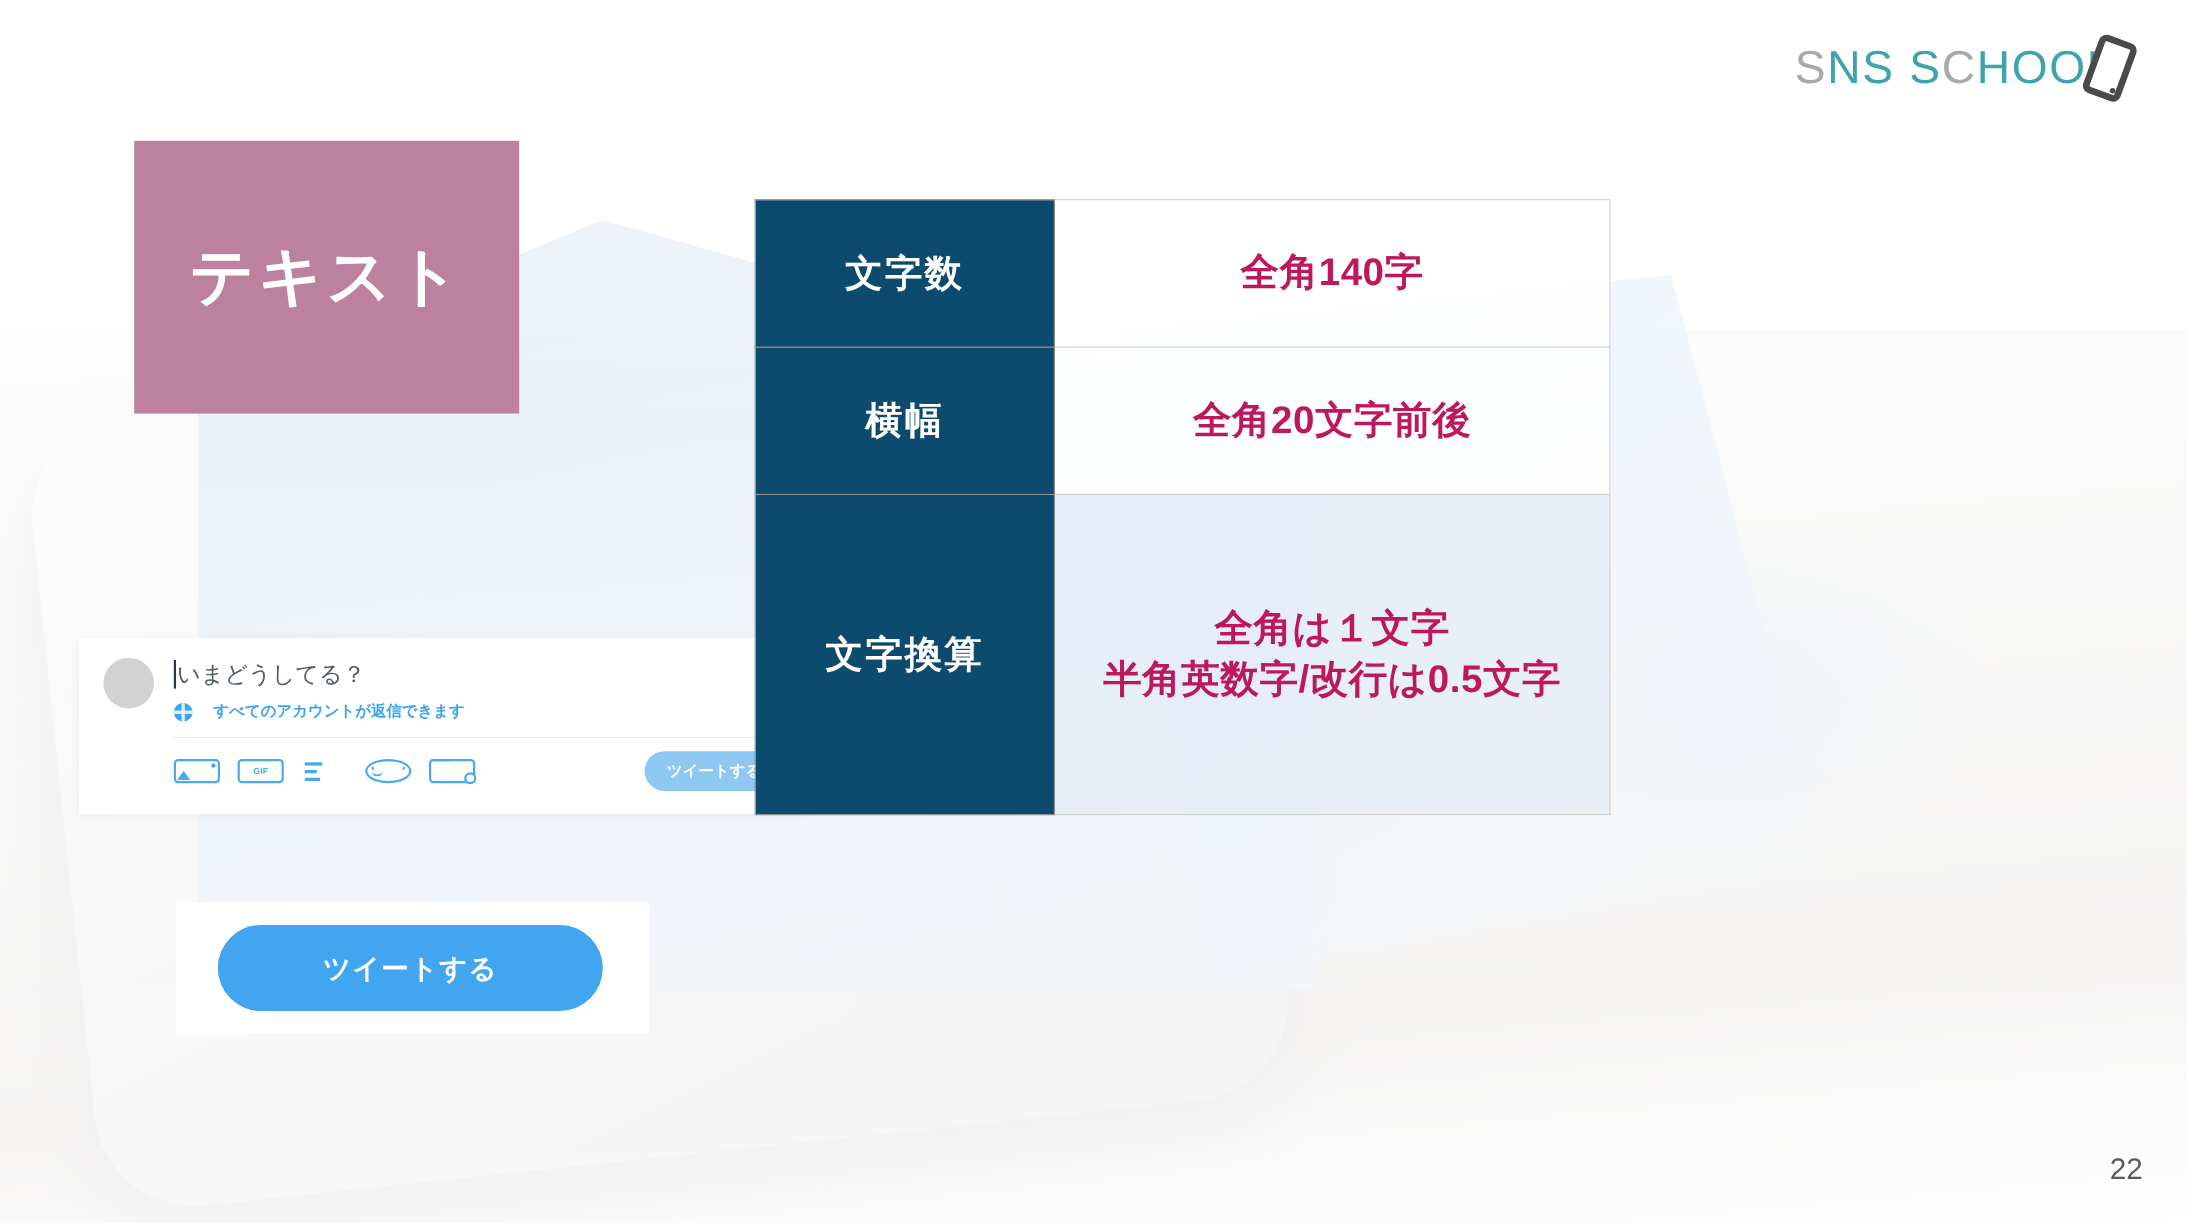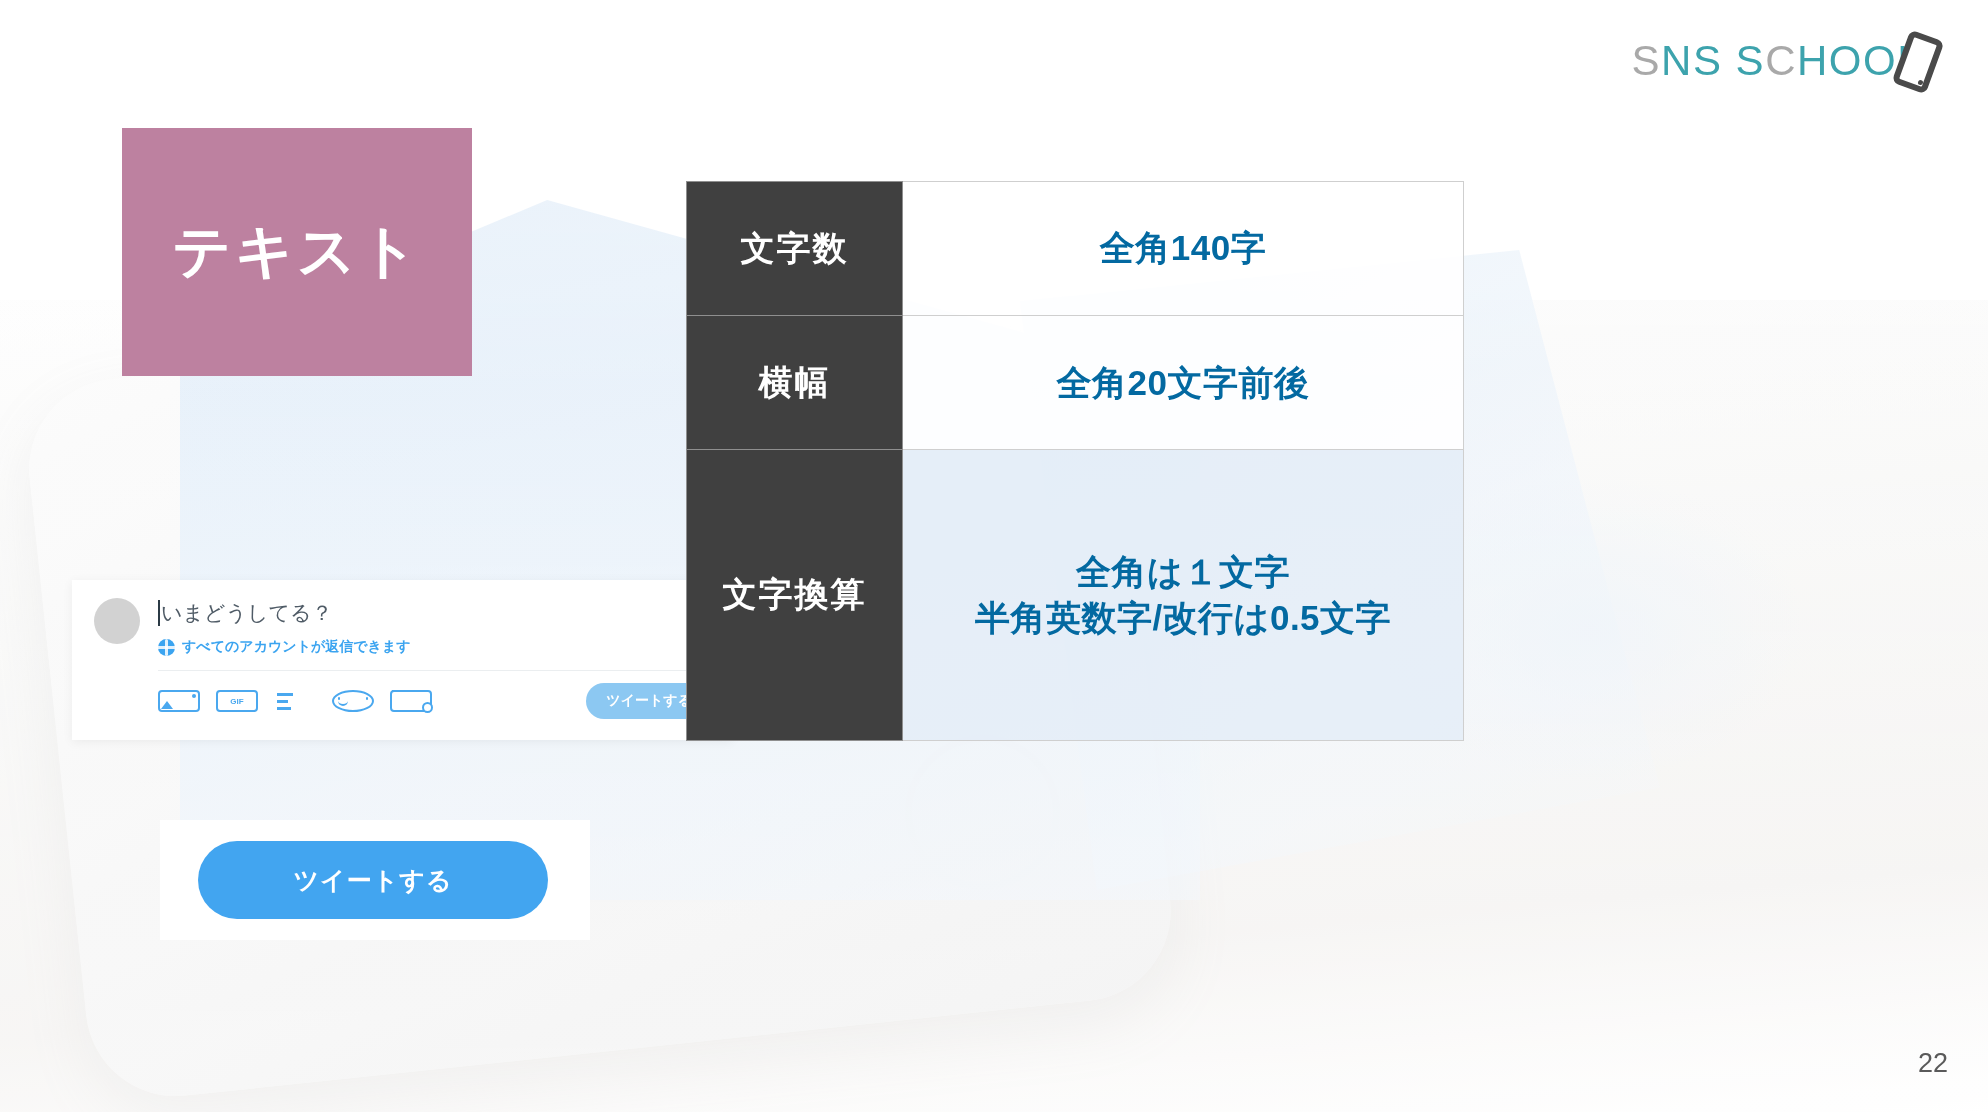--- a/index.html
+++ b/index.html
@@ -141,20 +141,21 @@
   }
   .caret {
     display: inline-block;
     width: 2px; height: 26px;
     background: #2b3a45;
     margin-right: 1px;
   }
   .reply-row {
     display: flex; align-items: center;
     margin-top: 10px;
+    gap: 12px;
   }
   .globe-icon {
     width: 17px; height: 17px; border-radius: 50%;
     background: #3ba4f0; position: relative; flex: none;
     margin-right: 7px;
   }
   .globe-icon:before {
     content: ""; position: absolute; left: 7px; top: 0;
     width: 3px; height: 17px; background: rgba(255,255,255,0.85);
     border-radius: 2px;
@@ -249,31 +250,31 @@
     width: 778px; height: 560px;
     border-collapse: collapse;
     table-layout: fixed;
   }
   .spec-table td {
     border: 1px solid #cfcfcf;
     vertical-align: middle;
     text-align: center;
   }
   .spec-label {
-    width: 216px;
-    background: #404040;
+    width: 272px;
+    background: #0c4a6e;
     color: #ffffff;
     font-size: 34px;
     font-weight: 700;
     letter-spacing: 2px;
     border-color: #8f8f8f !important;
   }
   .spec-value {
     background: rgba(255,255,255,0.88);
-    color: #0369a1;
+    color: #be185d;
     font-size: 35px;
     font-weight: 700;
     line-height: 1.32;
     letter-spacing: 0.5px;
   }
   .spec-value.tint { background: rgba(226,236,246,0.72); }
   .r1 { height: 96px; }
   .r2 { height: 96px; margin-left: 28px; }
   .r3 { height: 208px; }
   .r4 { height: 160px; }

